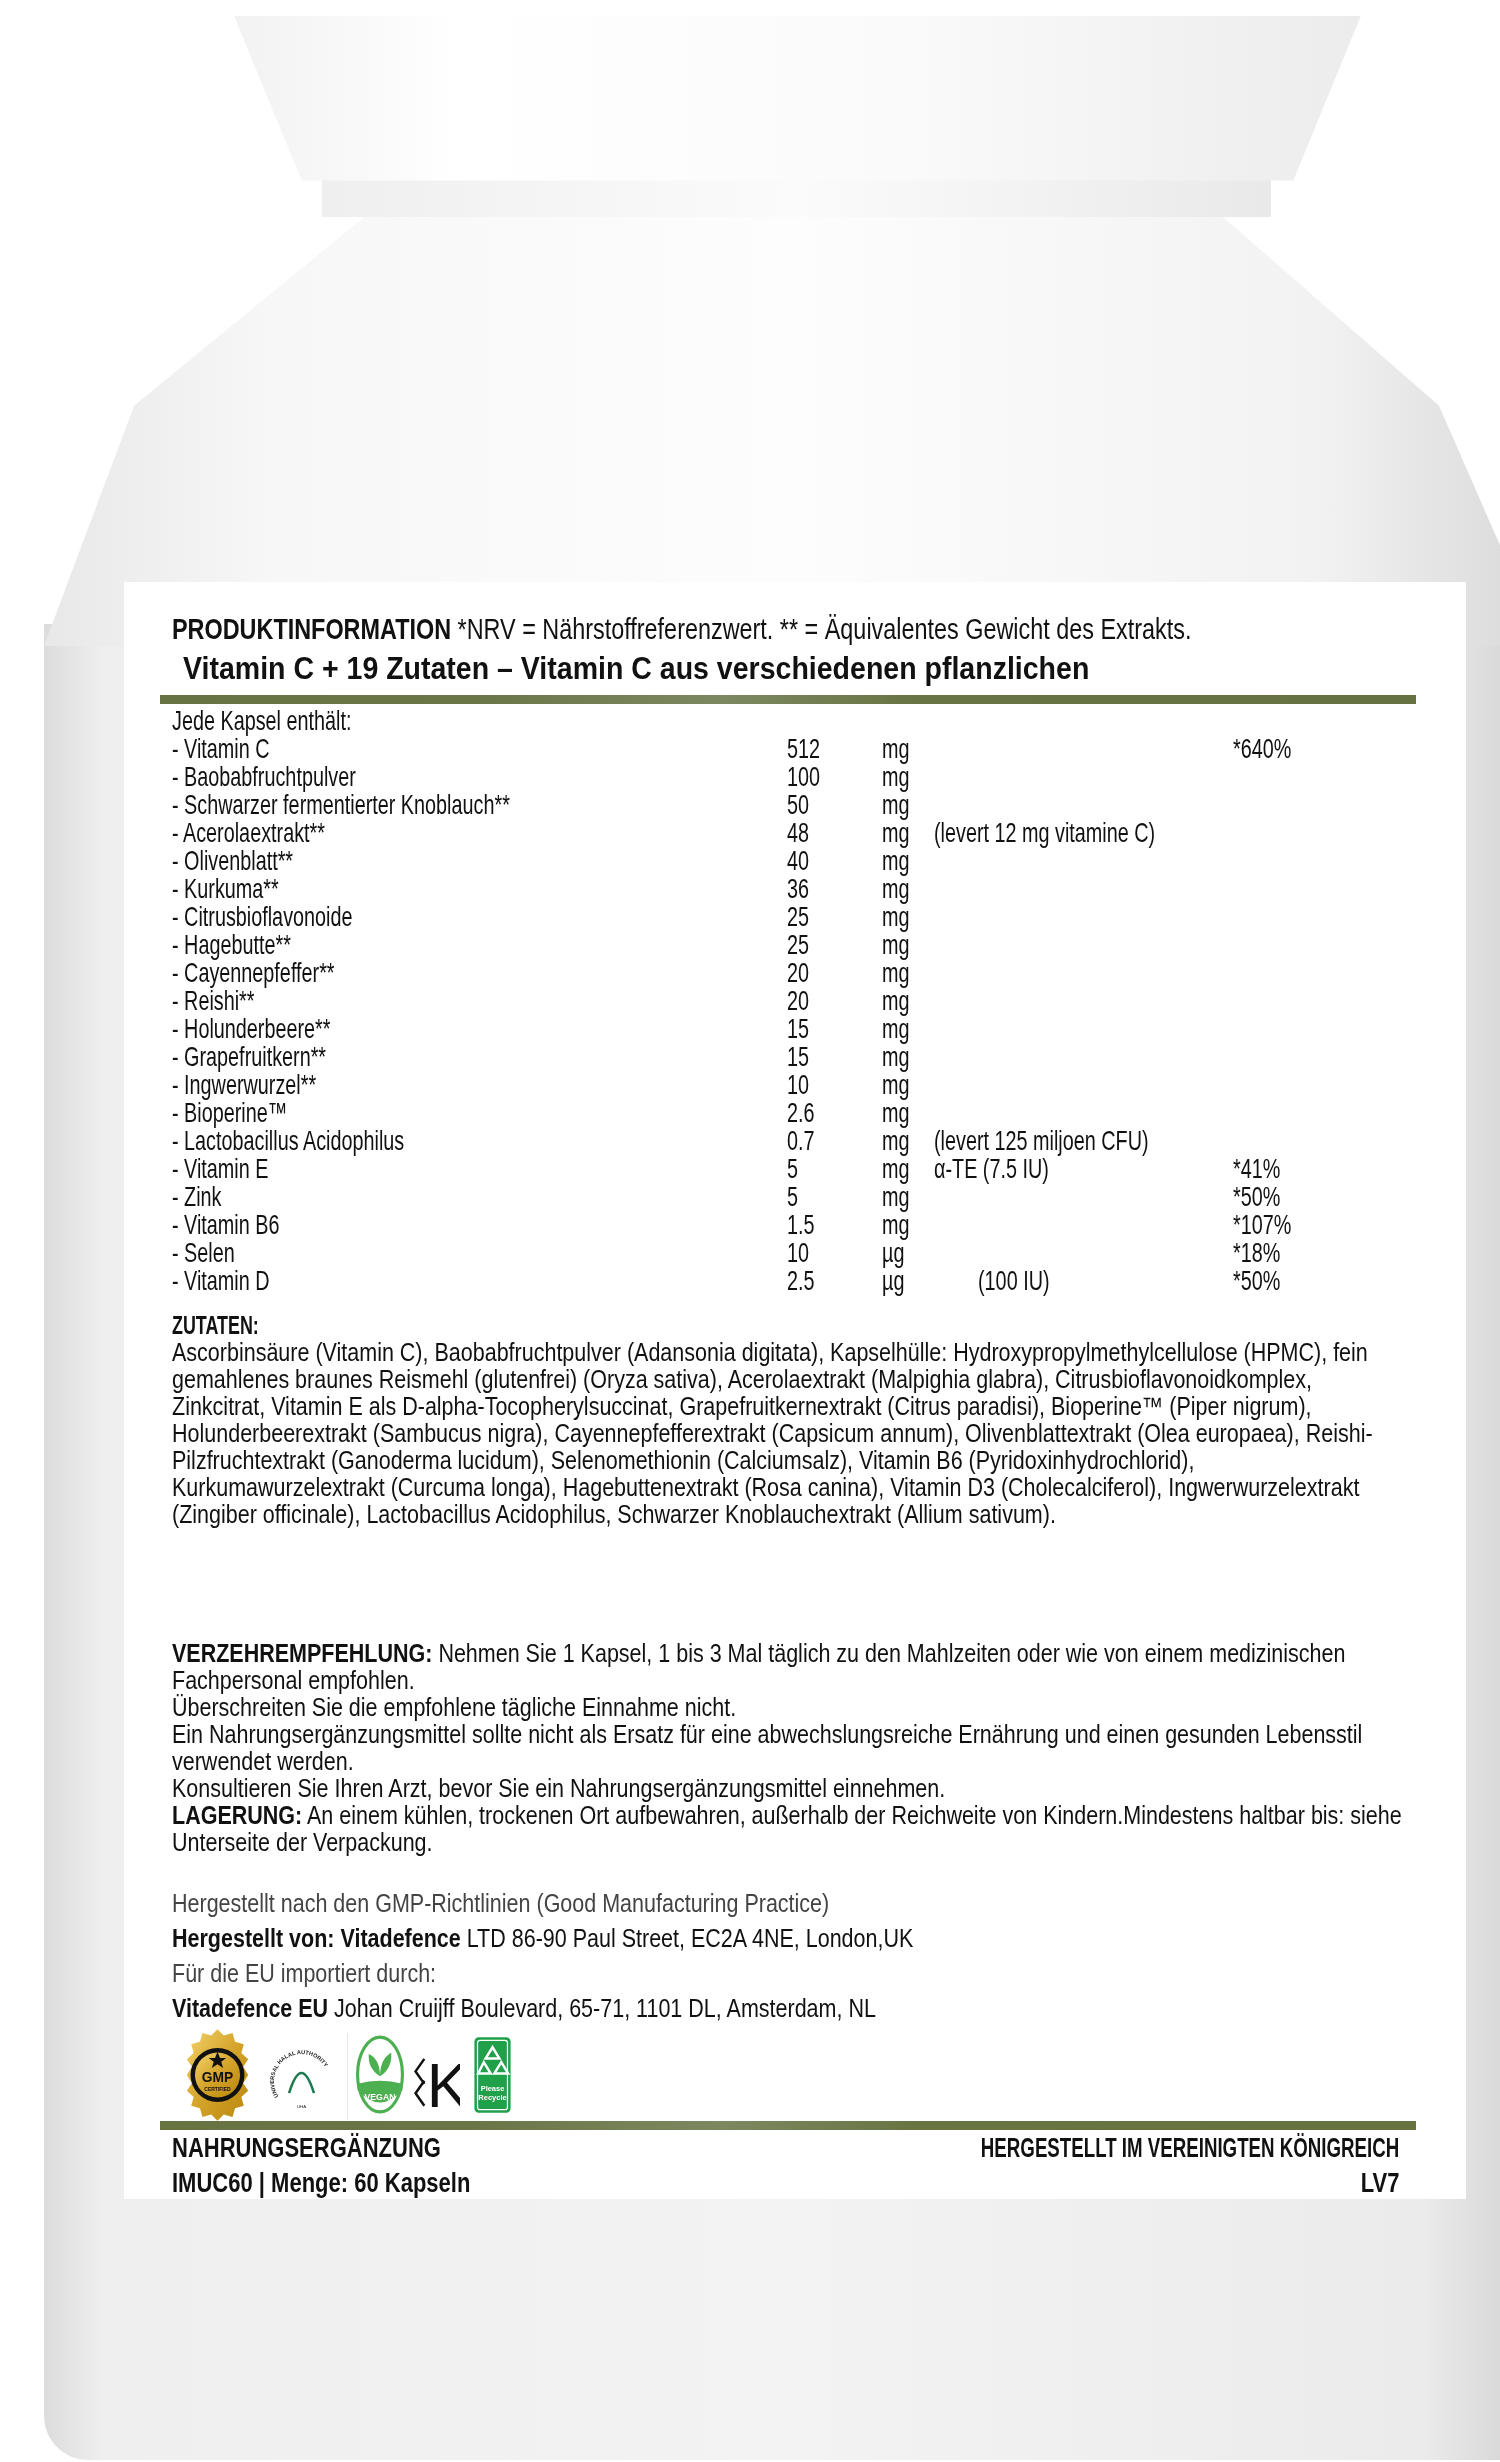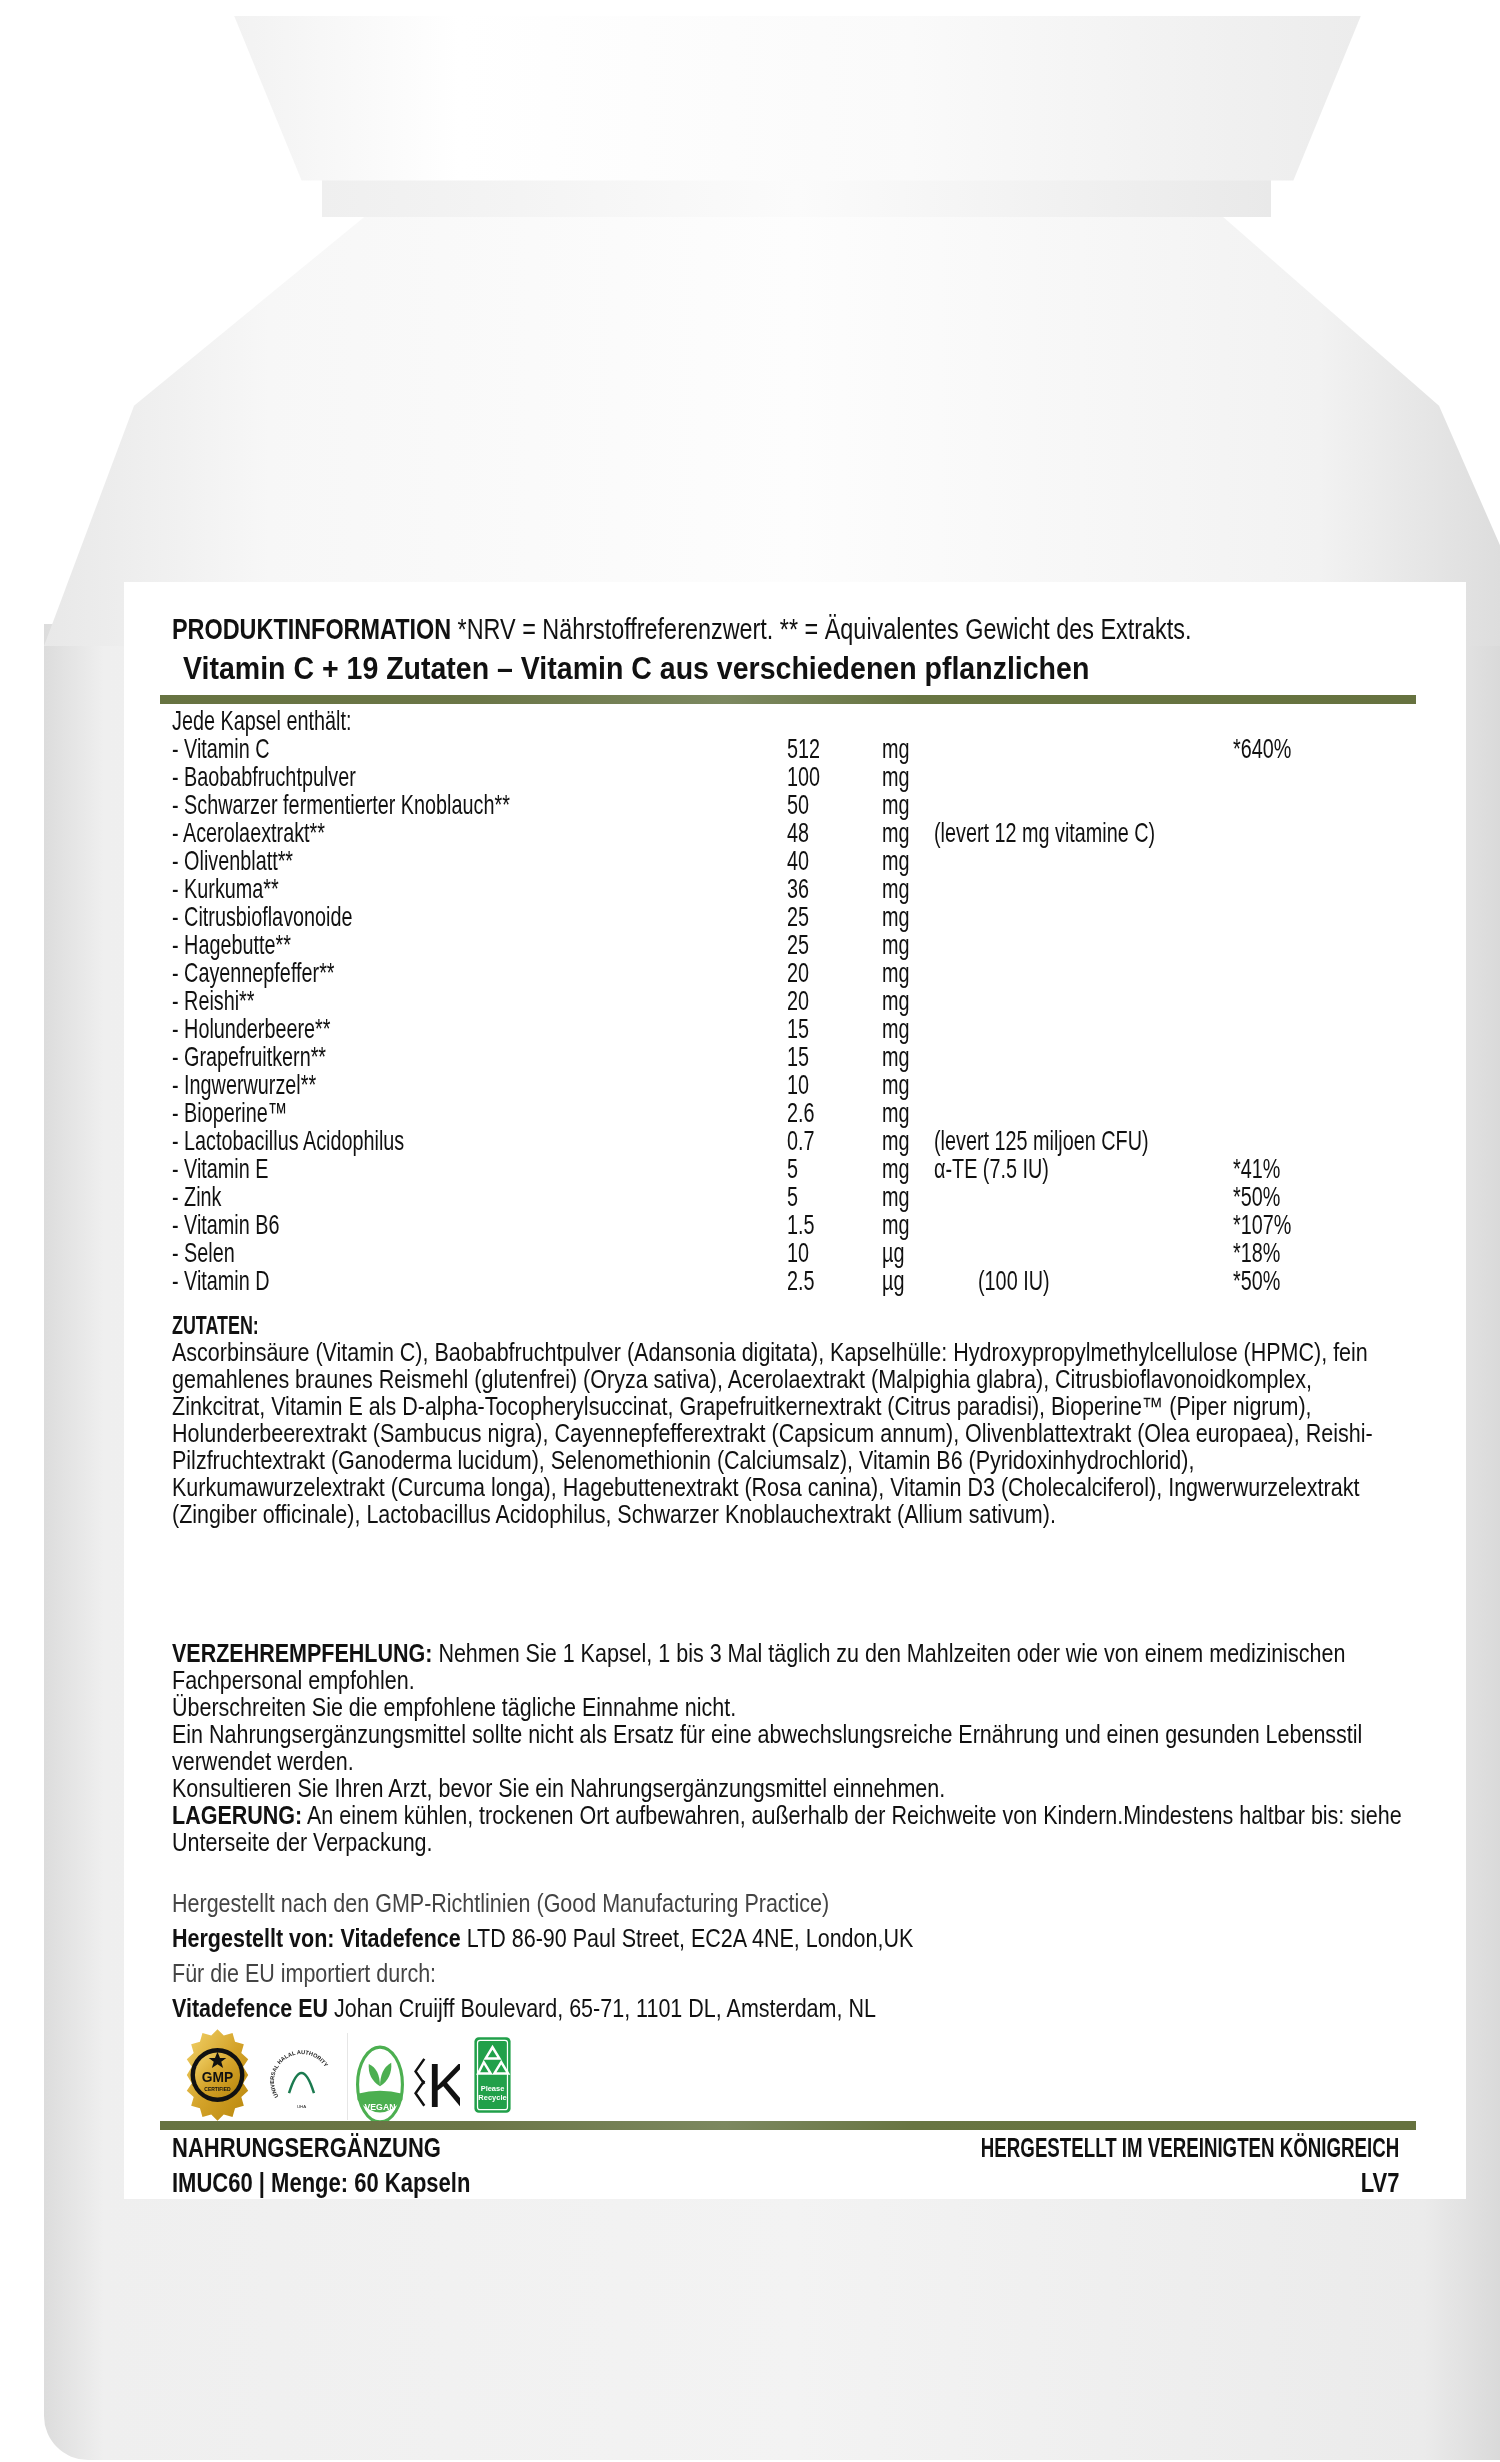--- a/index.html
+++ b/index.html
@@ -244,21 +244,21 @@
       <div class="logo" style="left:84px; top:6.2px;">
         <svg width="69" height="81" viewBox="0 0 110 130">
           <path d="M20,95 A42,42 0 1,1 90,95" fill="none" stroke="#fff"></path>
           <text font-family="Liberation Sans, sans-serif" font-size="9" font-weight="bold" fill="#222"><textPath href="#arc">UNIVERSAL HALAL AUTHORITY</textPath></text>
           <path id="arc" d="M18,100 A44,44 0 1,1 92,100" fill="none"></path>
           <path d="M35,95 Q55,30 75,95" fill="none" stroke="#1b7a4f" stroke-width="4"></path>
           <text x="55" y="118" font-family="Liberation Sans, sans-serif" font-size="7" text-anchor="middle" fill="#222">UHA</text>
         </svg>
       </div>
       <div class="logo" style="left:164px; top:5px; width:1.2px; height:87px; background:#e6e6e6;"></div>
-      <div class="logo" style="left:172px; top:16px;text-decoration:underline;">
+      <div class="logo" style="left:172px; top:6px;text-decoration:underline;">
         <svg width="50" height="81" viewBox="0 0 80 130">
           <ellipse cx="40" cy="65" rx="36" ry="60" fill="#fff" stroke="#4caf50" stroke-width="5"></ellipse>
           <path d="M4,80 Q40,70 76,80 L76,90 Q40,130 4,90 Z" fill="#4caf50"></path>
           <path d="M40,68 Q20,55 22,32 Q40,40 40,68 Z" fill="#4caf50"></path>
           <path d="M40,68 Q60,55 58,30 Q40,40 40,68 Z" fill="#4caf50"></path>
           <text x="40" y="106" font-family="Liberation Sans, sans-serif" font-weight="bold" font-size="14" text-anchor="middle" fill="#fff">VEGAN</text>
         </svg>
       </div>
       <div class="logo" style="left:230px; top:9.4px;">
         <svg width="47" height="75" viewBox="0 0 75 120">

